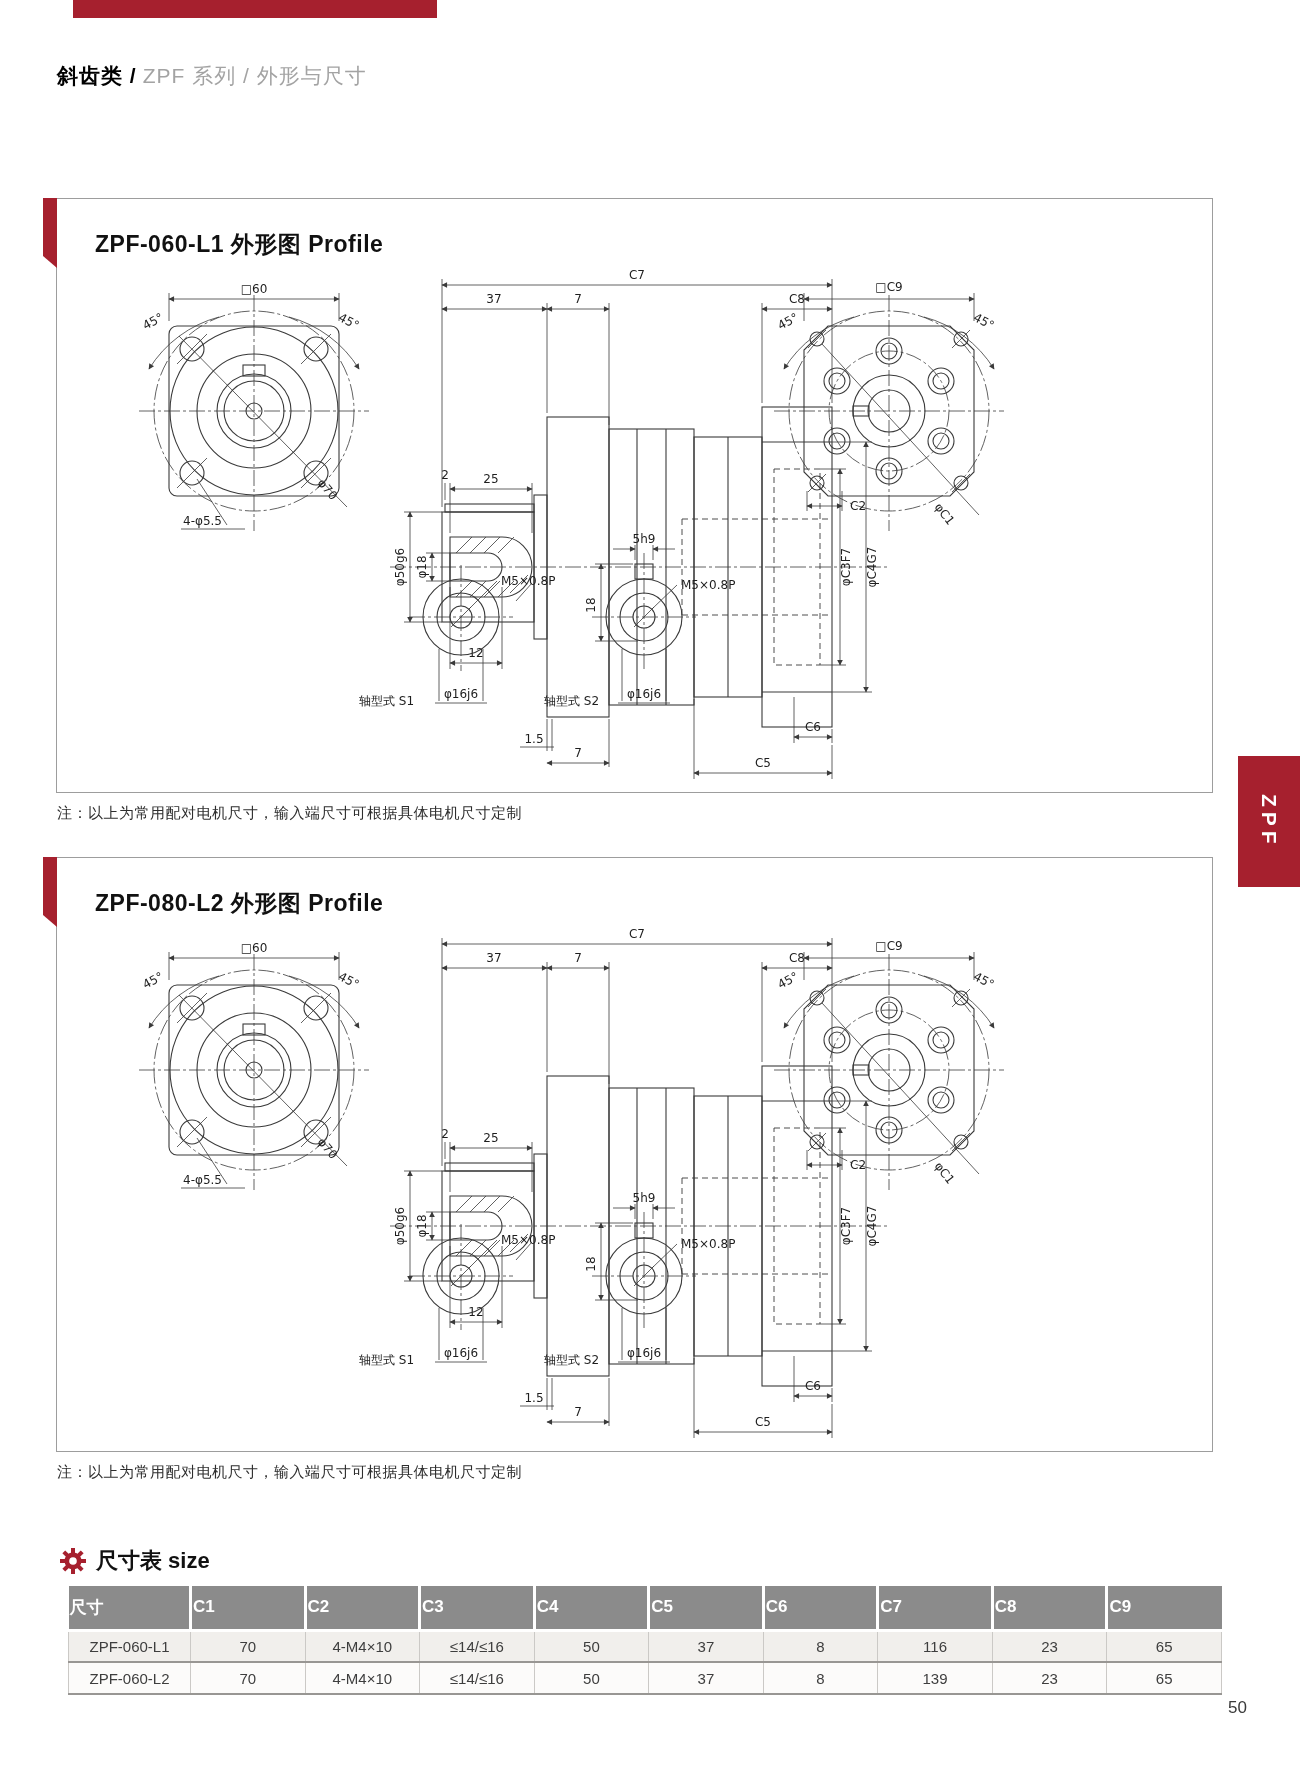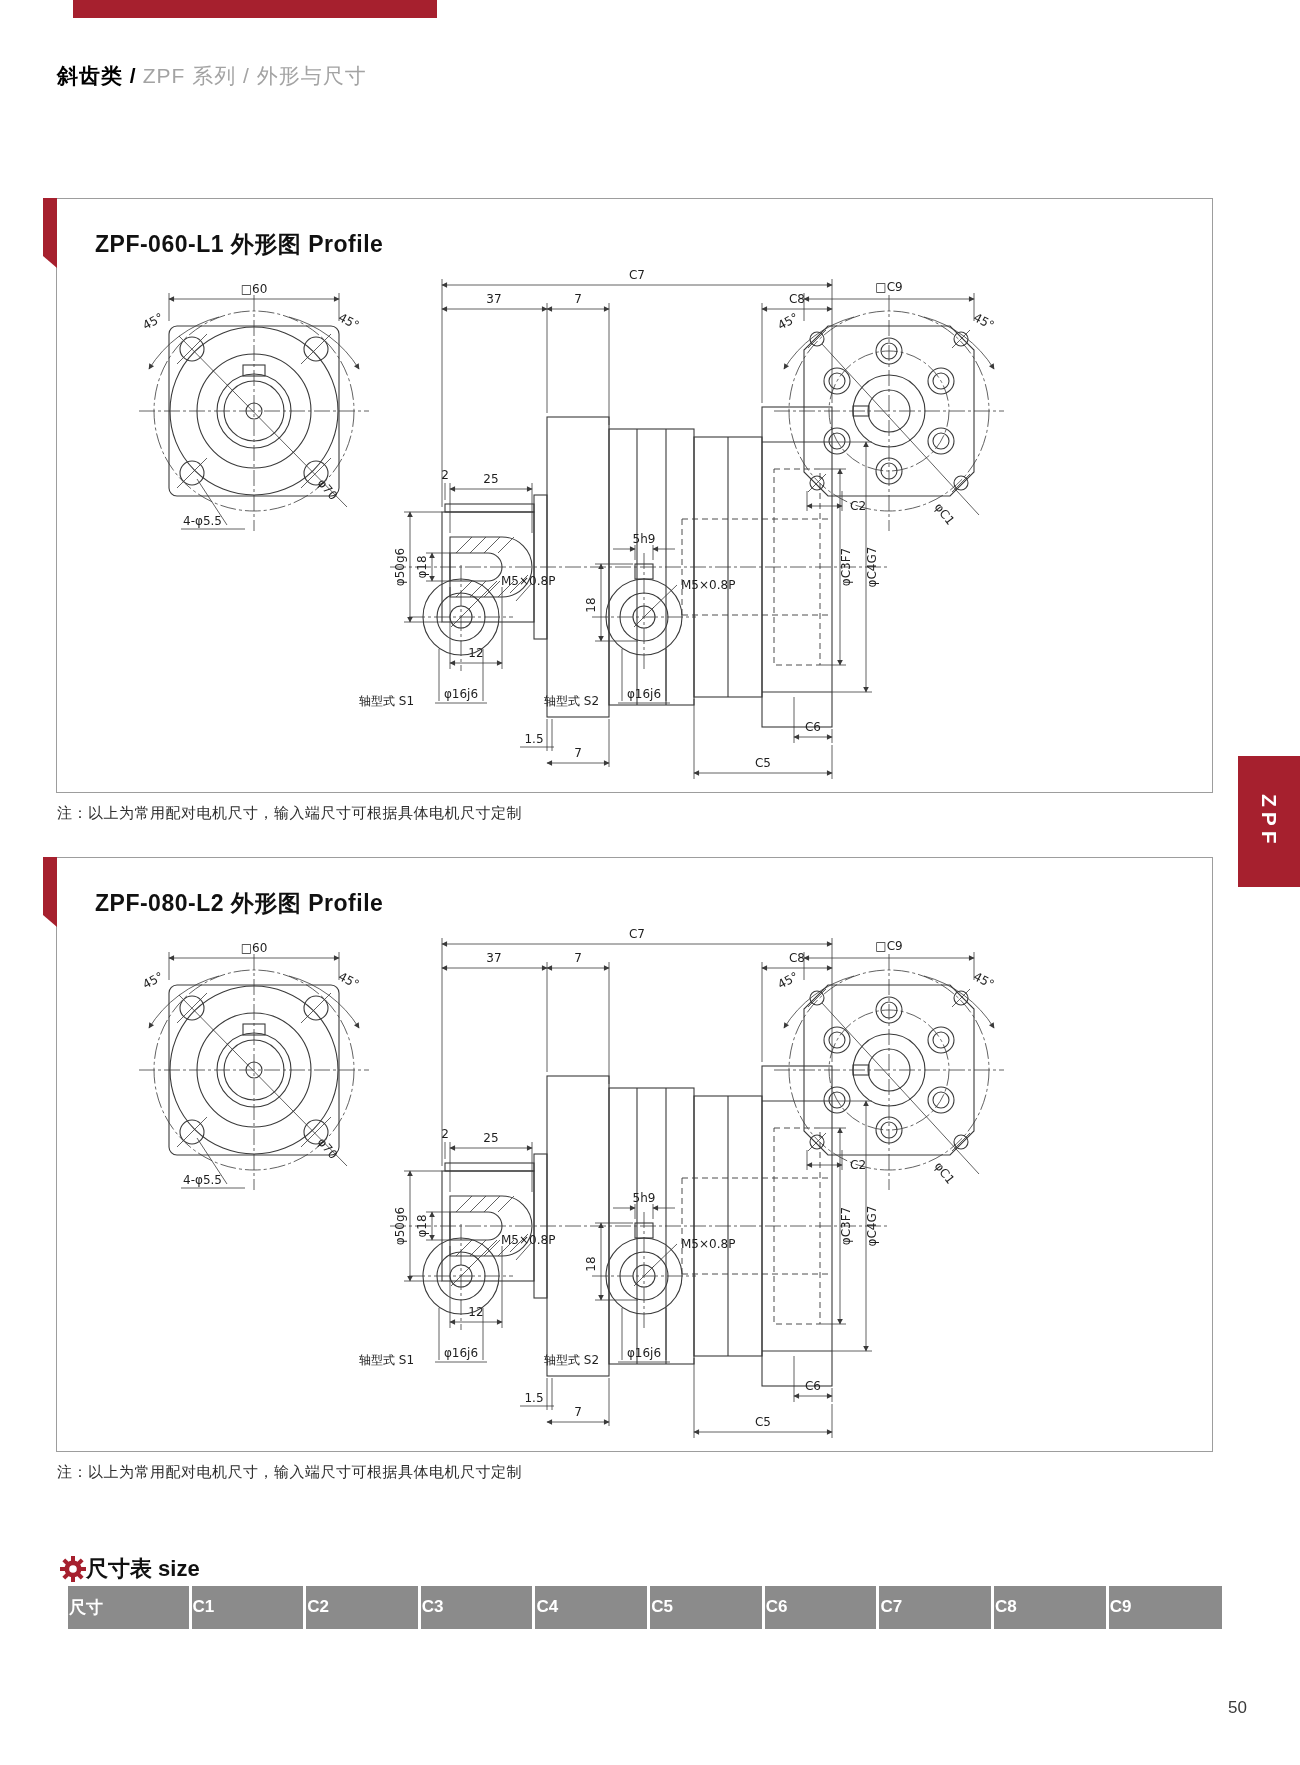--- a/index.html
+++ b/index.html
@@ -22,21 +22,21 @@
   .accent-bar{position:absolute;left:-14px;top:-1px;width:14px;height:70px;background:var(--accent);
     clip-path:polygon(0 0,100% 0,100% 100%,0 calc(100% - 12px));}
   .panel-title{position:absolute;left:38px;top:30px;font-size:23px;font-weight:bold;color:#111;letter-spacing:0.5px;}
   .drawing-slot{position:absolute;left:0;top:58px;width:1155px;height:535px;}
   .note{position:absolute;left:57px;font-size:15px;color:#2E2E2E;letter-spacing:0.5px;}
   .note-1{top:804px;}
   .note-2{top:1463px;}
   .side-tab{position:absolute;left:1238px;top:756px;width:62px;height:131px;background:var(--accent);
     display:flex;align-items:center;justify-content:center;}
   .side-tab span{writing-mode:vertical-rl;color:#fff;font-size:21px;font-weight:600;letter-spacing:5px;}
-  .size-heading{position:absolute;left:60px;top:1546px;display:flex;align-items:center;margin-top:8px;}
+  .size-heading{position:absolute;left:60px;top:1546px;display:flex;align-items:center;gap:10px;}
   .size-heading .txt{font-size:22px;font-weight:bold;color:#111;}
   table.size-table{position:absolute;left:68px;top:1586px;width:1154px;border-collapse:collapse;table-layout:fixed;}
   table.size-table th{
     background:var(--thead);color:#fff;font-size:17px;font-weight:bold;height:44px;
     border-right:3px solid #fff;border-bottom:3px solid #fff;text-align:left;}
   table.size-table th:last-child{border-right:none;}
   table.size-table td{
     height:32px;font-size:15px;color:#3E3E3E;text-align:center;
     border-right:1px solid #CBC9C6;border-left:1px solid #CBC9C6;}
   table.size-table tr.r1 td{background:#F1EFEC;border-bottom:2px solid #989693;}
@@ -548,16 +548,40 @@
       <th>C3</th>
       <th>C4</th>
       <th>C5</th>
       <th>C6</th>
       <th>C7</th>
       <th>C8</th>
       <th>C9</th>
     </tr>
   </thead>
   <tbody>
+    <tr class="r1">
+      <td>ZPF-060-L1</td>
+      <td>70</td>
+      <td>4-M4×10</td>
+      <td>≤14/≤16</td>
+      <td>50</td>
+      <td>37</td>
+      <td>8</td>
+      <td>116</td>
+      <td>23</td>
+      <td>65</td>
+    </tr>
+    <tr class="r2">
+      <td>ZPF-060-L2</td>
+      <td>70</td>
+      <td>4-M4×10</td>
+      <td>≤14/≤16</td>
+      <td>50</td>
+      <td>37</td>
+      <td>8</td>
+      <td>139</td>
+      <td>23</td>
+      <td>65</td>
+    </tr>
   </tbody>
 </table>
 
 <div class="page-number">50</div>
 
 </body></html>

